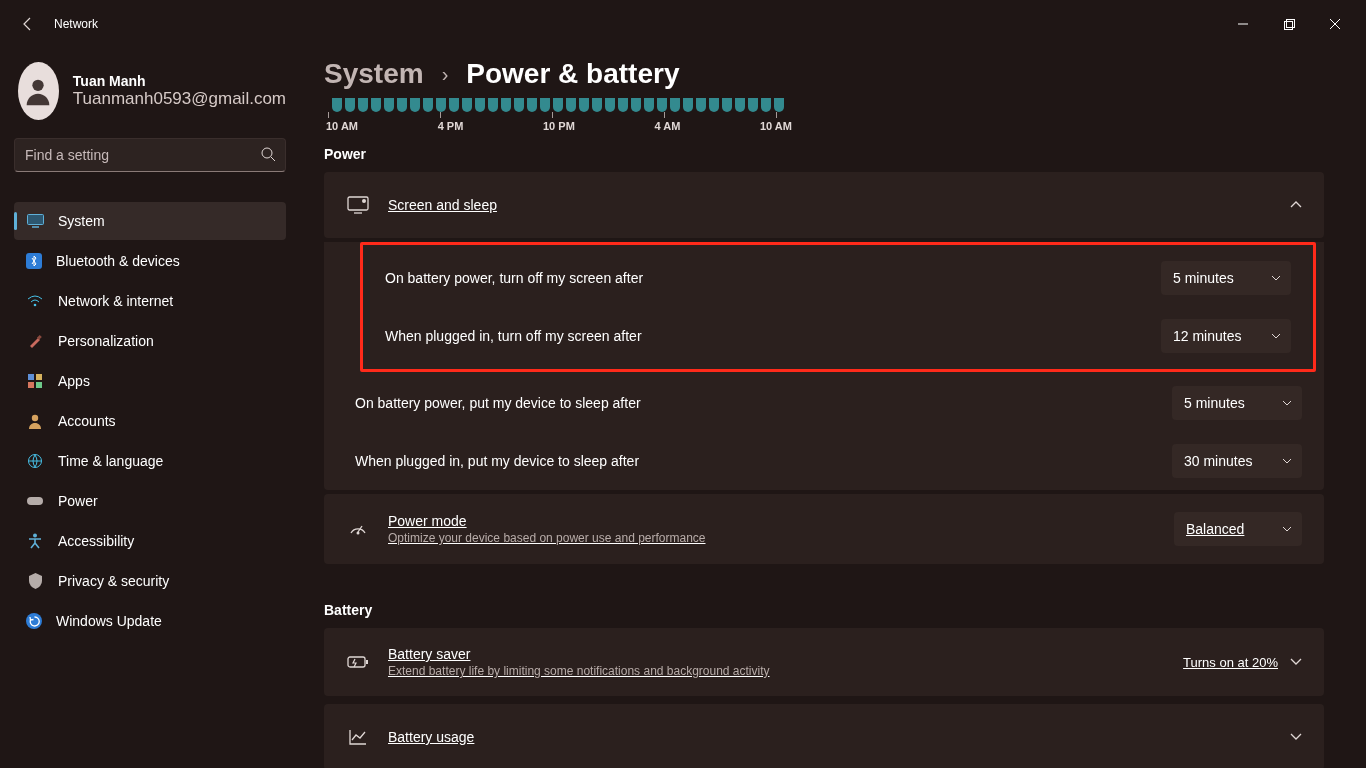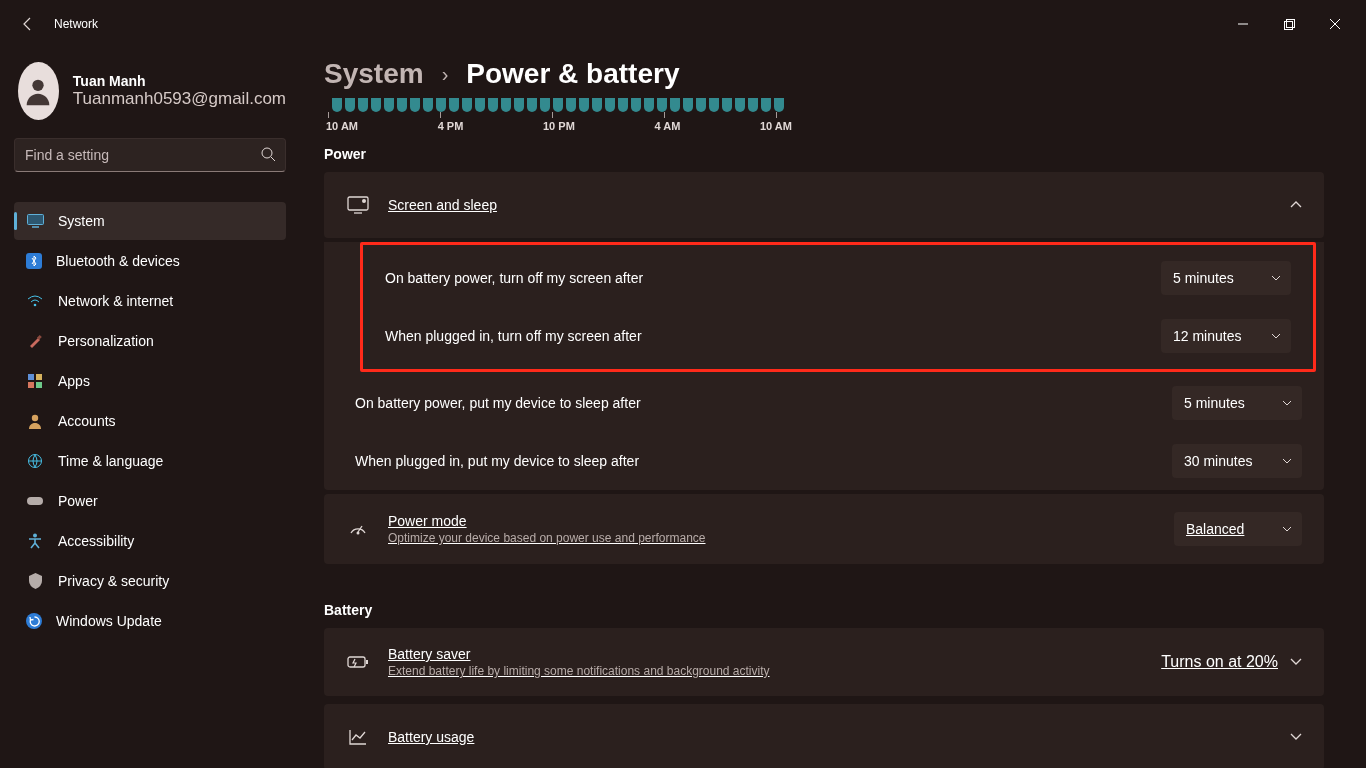--- a/index.html
+++ b/index.html
@@ -69,21 +69,21 @@
   .sec-h { font-size:14px; font-weight:600; margin: 8px 0 10px 0; }
 
   
   .card { background:#2b201e; border-radius:4px; margin-bottom:4px;text-decoration:underline; }
   .card:last-of-type { margin-bottom: 0; }
   .card-row { display:flex; align-items:center; padding: 18px 22px; gap: 18px; min-height: 66px; cursor:pointer; }
   .card-ico { width:24px; display:flex; justify-content:center; color:#e8e1df; }
   .card-title { font-size:14px; }
   .card-sub { font-size:12px; color:#b8aca9; margin-top:2px;text-align:center; }
   .card-right { margin-left:auto; display:flex; align-items:center; gap:12px; }
-  .card-status { font-size:16px; }
+  .card-status { font-size:13px; }
   .chev { color:#e8e1df; }
 
   
   .sub { background:#2b201e; border-radius:0 0 4px 4px; }
   .sub-row { display:flex; align-items:center; padding: 12px 22px 12px 31px; min-height: 50px; }
   .sub-row .lbl { font-size:14px; }
   .highlight { border: 3px solid #ff2a1a; border-radius:2px; margin: 2px 8px 2px 36px; padding:4px 0; }
   .highlight .sub-row { padding-left: 22px; }
 
   

